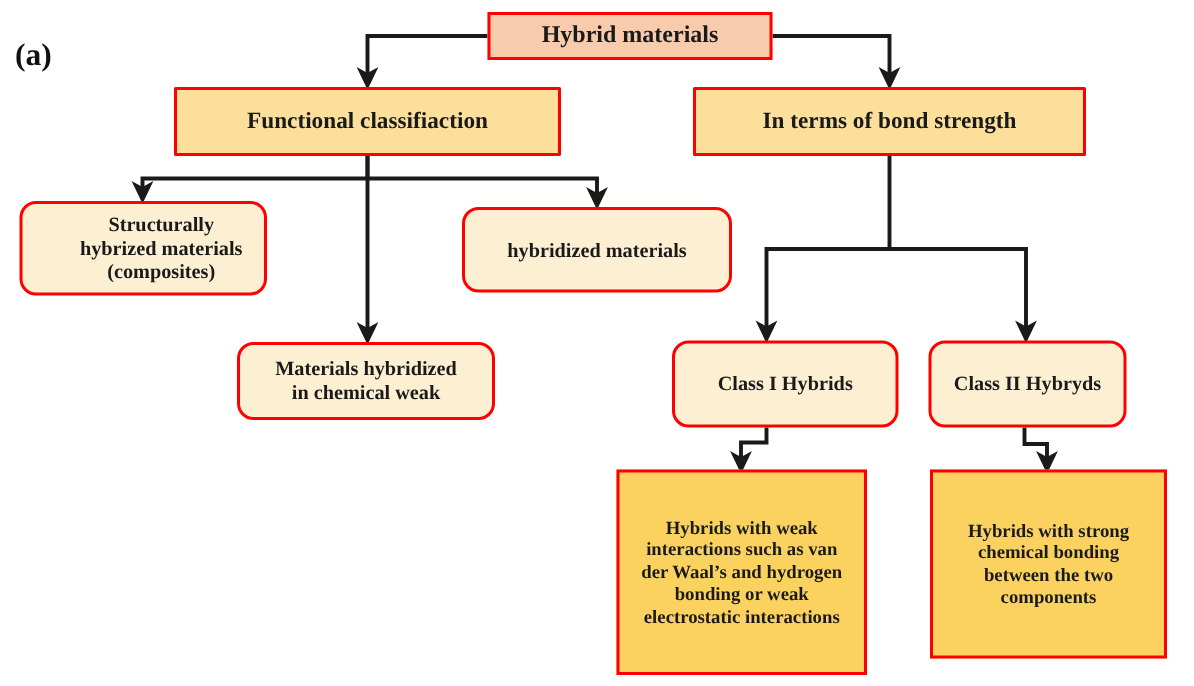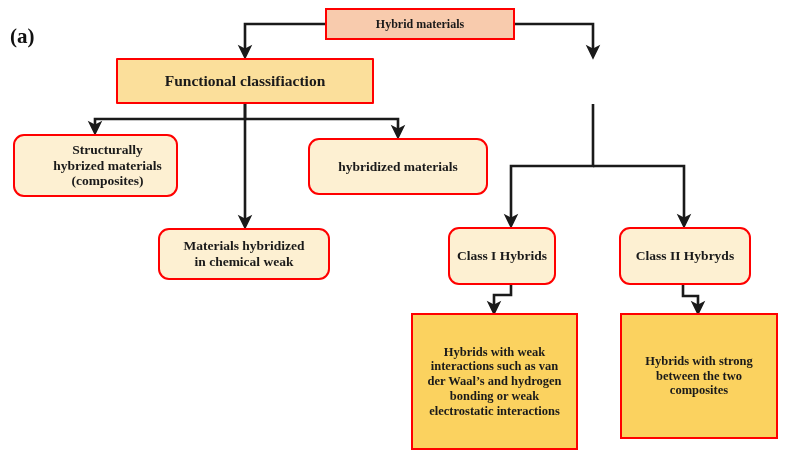--- a/index.html
+++ b/index.html
@@ -47,21 +47,21 @@
     line-height: 1.18;
     padding: 2px 4px;
   }
   .node .lines { width: 100%; }
   .node .lines span { display: block; white-space: nowrap; }
 
   
   .v-root {
     background: #f8cbad;
     border-radius: 0px;
-    font-size: 12px;
+    font-size: 16px;
   }
   .v-branch {
     background: #fbdf9b;
     border-radius: 1px;
     font-size: 15.5px;
   }
   .v-leaf {
     background: #fdf0d2;
     border-radius: 11px;
     font-size: 13.5px;
@@ -123,20 +123,25 @@
         <span>Hybrid materials</span>
       </div>
   </div>
 
   <div class="node v-branch" style="left: 116px; top: 58px; width: 258px; height: 46px; border-color: rgb(255, 0, 0); color: rgb(26, 26, 26); background: rgb(251, 223, 155);">
     <div class="lines">
         <span>Functional classifiaction</span>
       </div>
   </div>
 
+  <div class="node v-branch" style="left: 462px; top: 58px; width: 262px; height: 46px; border-color: rgb(255, 0, 0); color: rgb(26, 26, 26); background: rgb(251, 223, 155);">
+    <div class="lines">
+        <span>In terms of bond strength</span>
+      </div>
+  </div>
 
   <div class="node v-leaf" style="left: 13px; top: 134px; width: 165px; height: 63px; border-color: rgb(255, 0, 0); color: rgb(26, 26, 26); background: rgb(253, 240, 210); padding-left: 28px;">
     <div class="lines">
         <span>Structurally</span>
         <span>hybrized materials</span>
         <span>(composites)</span>
       </div>
   </div>
 
   <div class="node v-leaf" style="left: 308px; top: 138px; width: 180px; height: 57px; border-color: rgb(255, 0, 0); color: rgb(26, 26, 26); background: rgb(253, 240, 210);">
@@ -145,21 +150,21 @@
       </div>
   </div>
 
   <div class="node v-leaf" style="left: 158px; top: 228px; width: 172px; height: 52px; border-color: rgb(255, 0, 0); color: rgb(26, 26, 26); background: rgb(253, 240, 210);">
     <div class="lines">
         <span>Materials hybridized</span>
         <span>in chemical weak</span>
       </div>
   </div>
 
-  <div class="node v-leaf" style="left: 448px; top: 227px; width: 108px; height: 58px; border-color: rgb(255, 0, 0); color: rgb(26, 26, 26); background: rgb(253, 240, 210);">
+  <div class="node v-leaf" style="left: 448px; top: 227px; width: 151px; height: 58px; border-color: rgb(255, 0, 0); color: rgb(26, 26, 26); background: rgb(253, 240, 210);">
     <div class="lines">
         <span>Class I Hybrids</span>
       </div>
   </div>
 
   <div class="node v-leaf" style="left: 619px; top: 227px; width: 132px; height: 58px; border-color: rgb(255, 0, 0); color: rgb(26, 26, 26); background: rgb(253, 240, 210);">
     <div class="lines">
         <span>Class II Hybryds</span>
       </div>
   </div>
@@ -170,18 +175,19 @@
         <span>interactions such as van</span>
         <span>der Waal’s and hydrogen</span>
         <span>bonding or weak</span>
         <span>electrostatic interactions</span>
       </div>
   </div>
 
   <div class="node v-terminal" style="left: 620px; top: 313px; width: 158px; height: 126px; border-color: rgb(255, 0, 0); color: rgb(26, 26, 26); background: rgb(251, 210, 95);">
     <div class="lines">
         <span>Hybrids with strong</span>
+        <span>chemical bonding</span>
         <span>between the two</span>
-        <span>composites</span>
+        <span>components</span>
       </div>
   </div>
 
 </div>
 
 </body></html>

